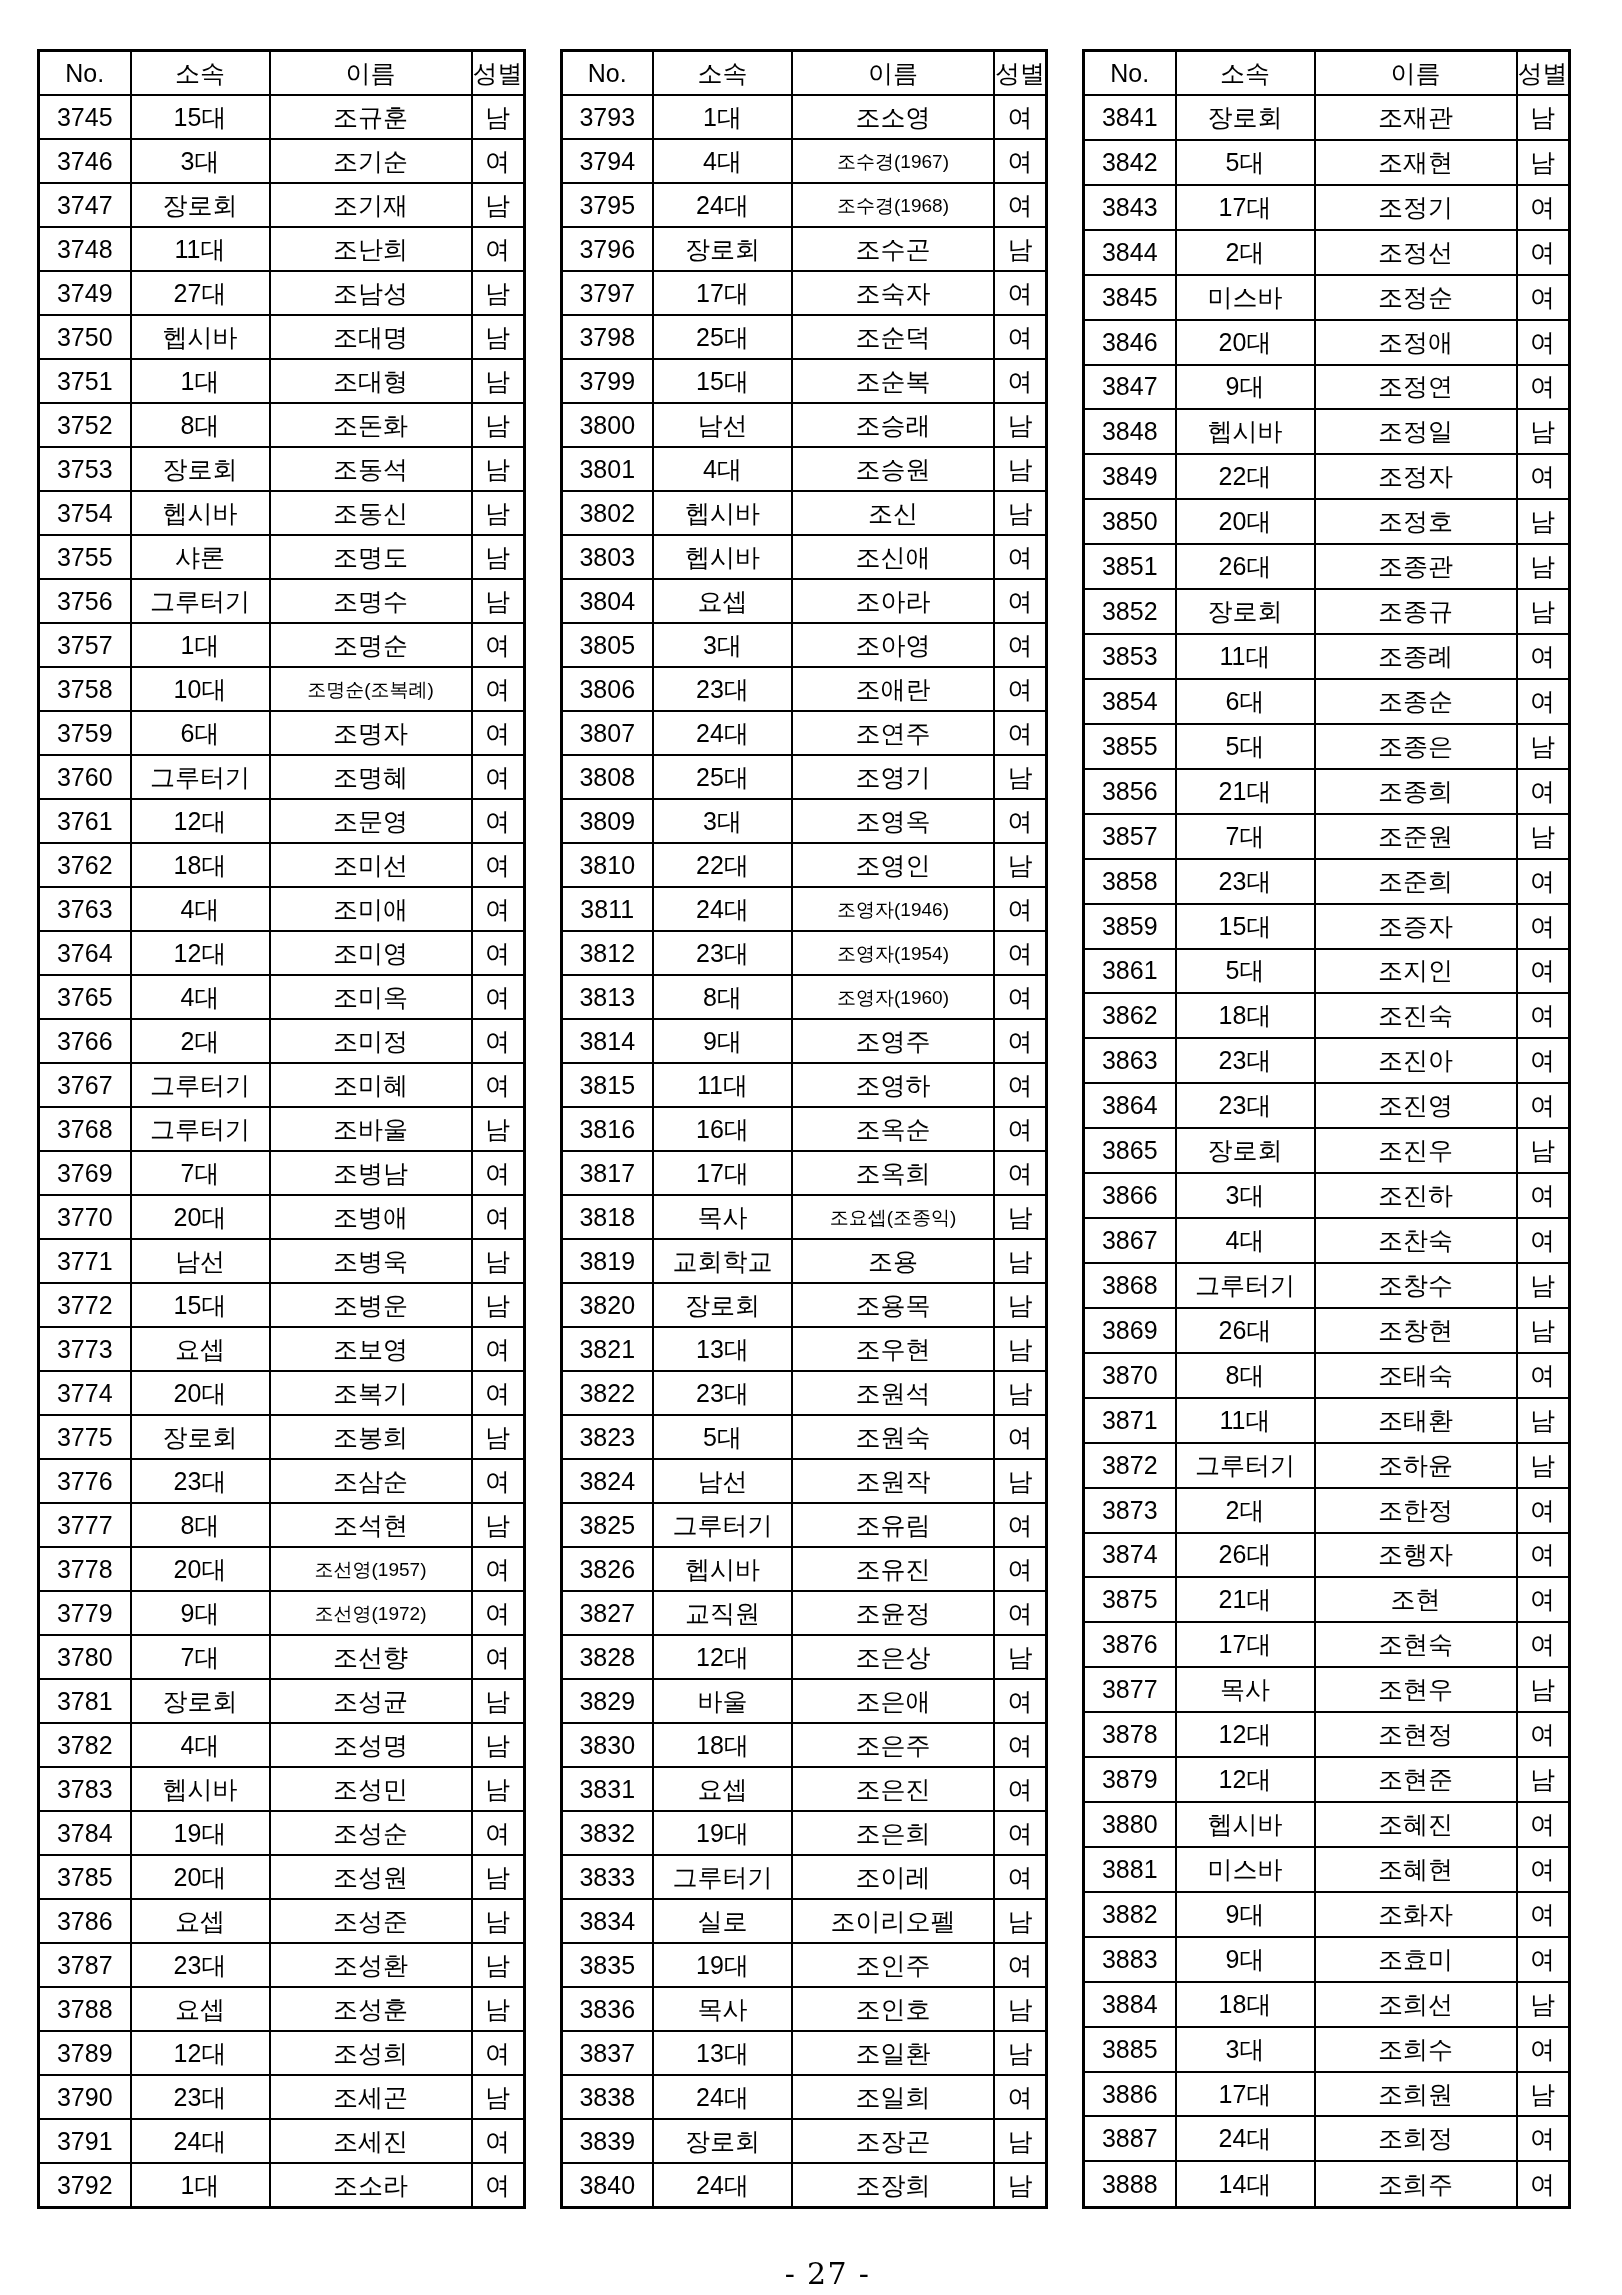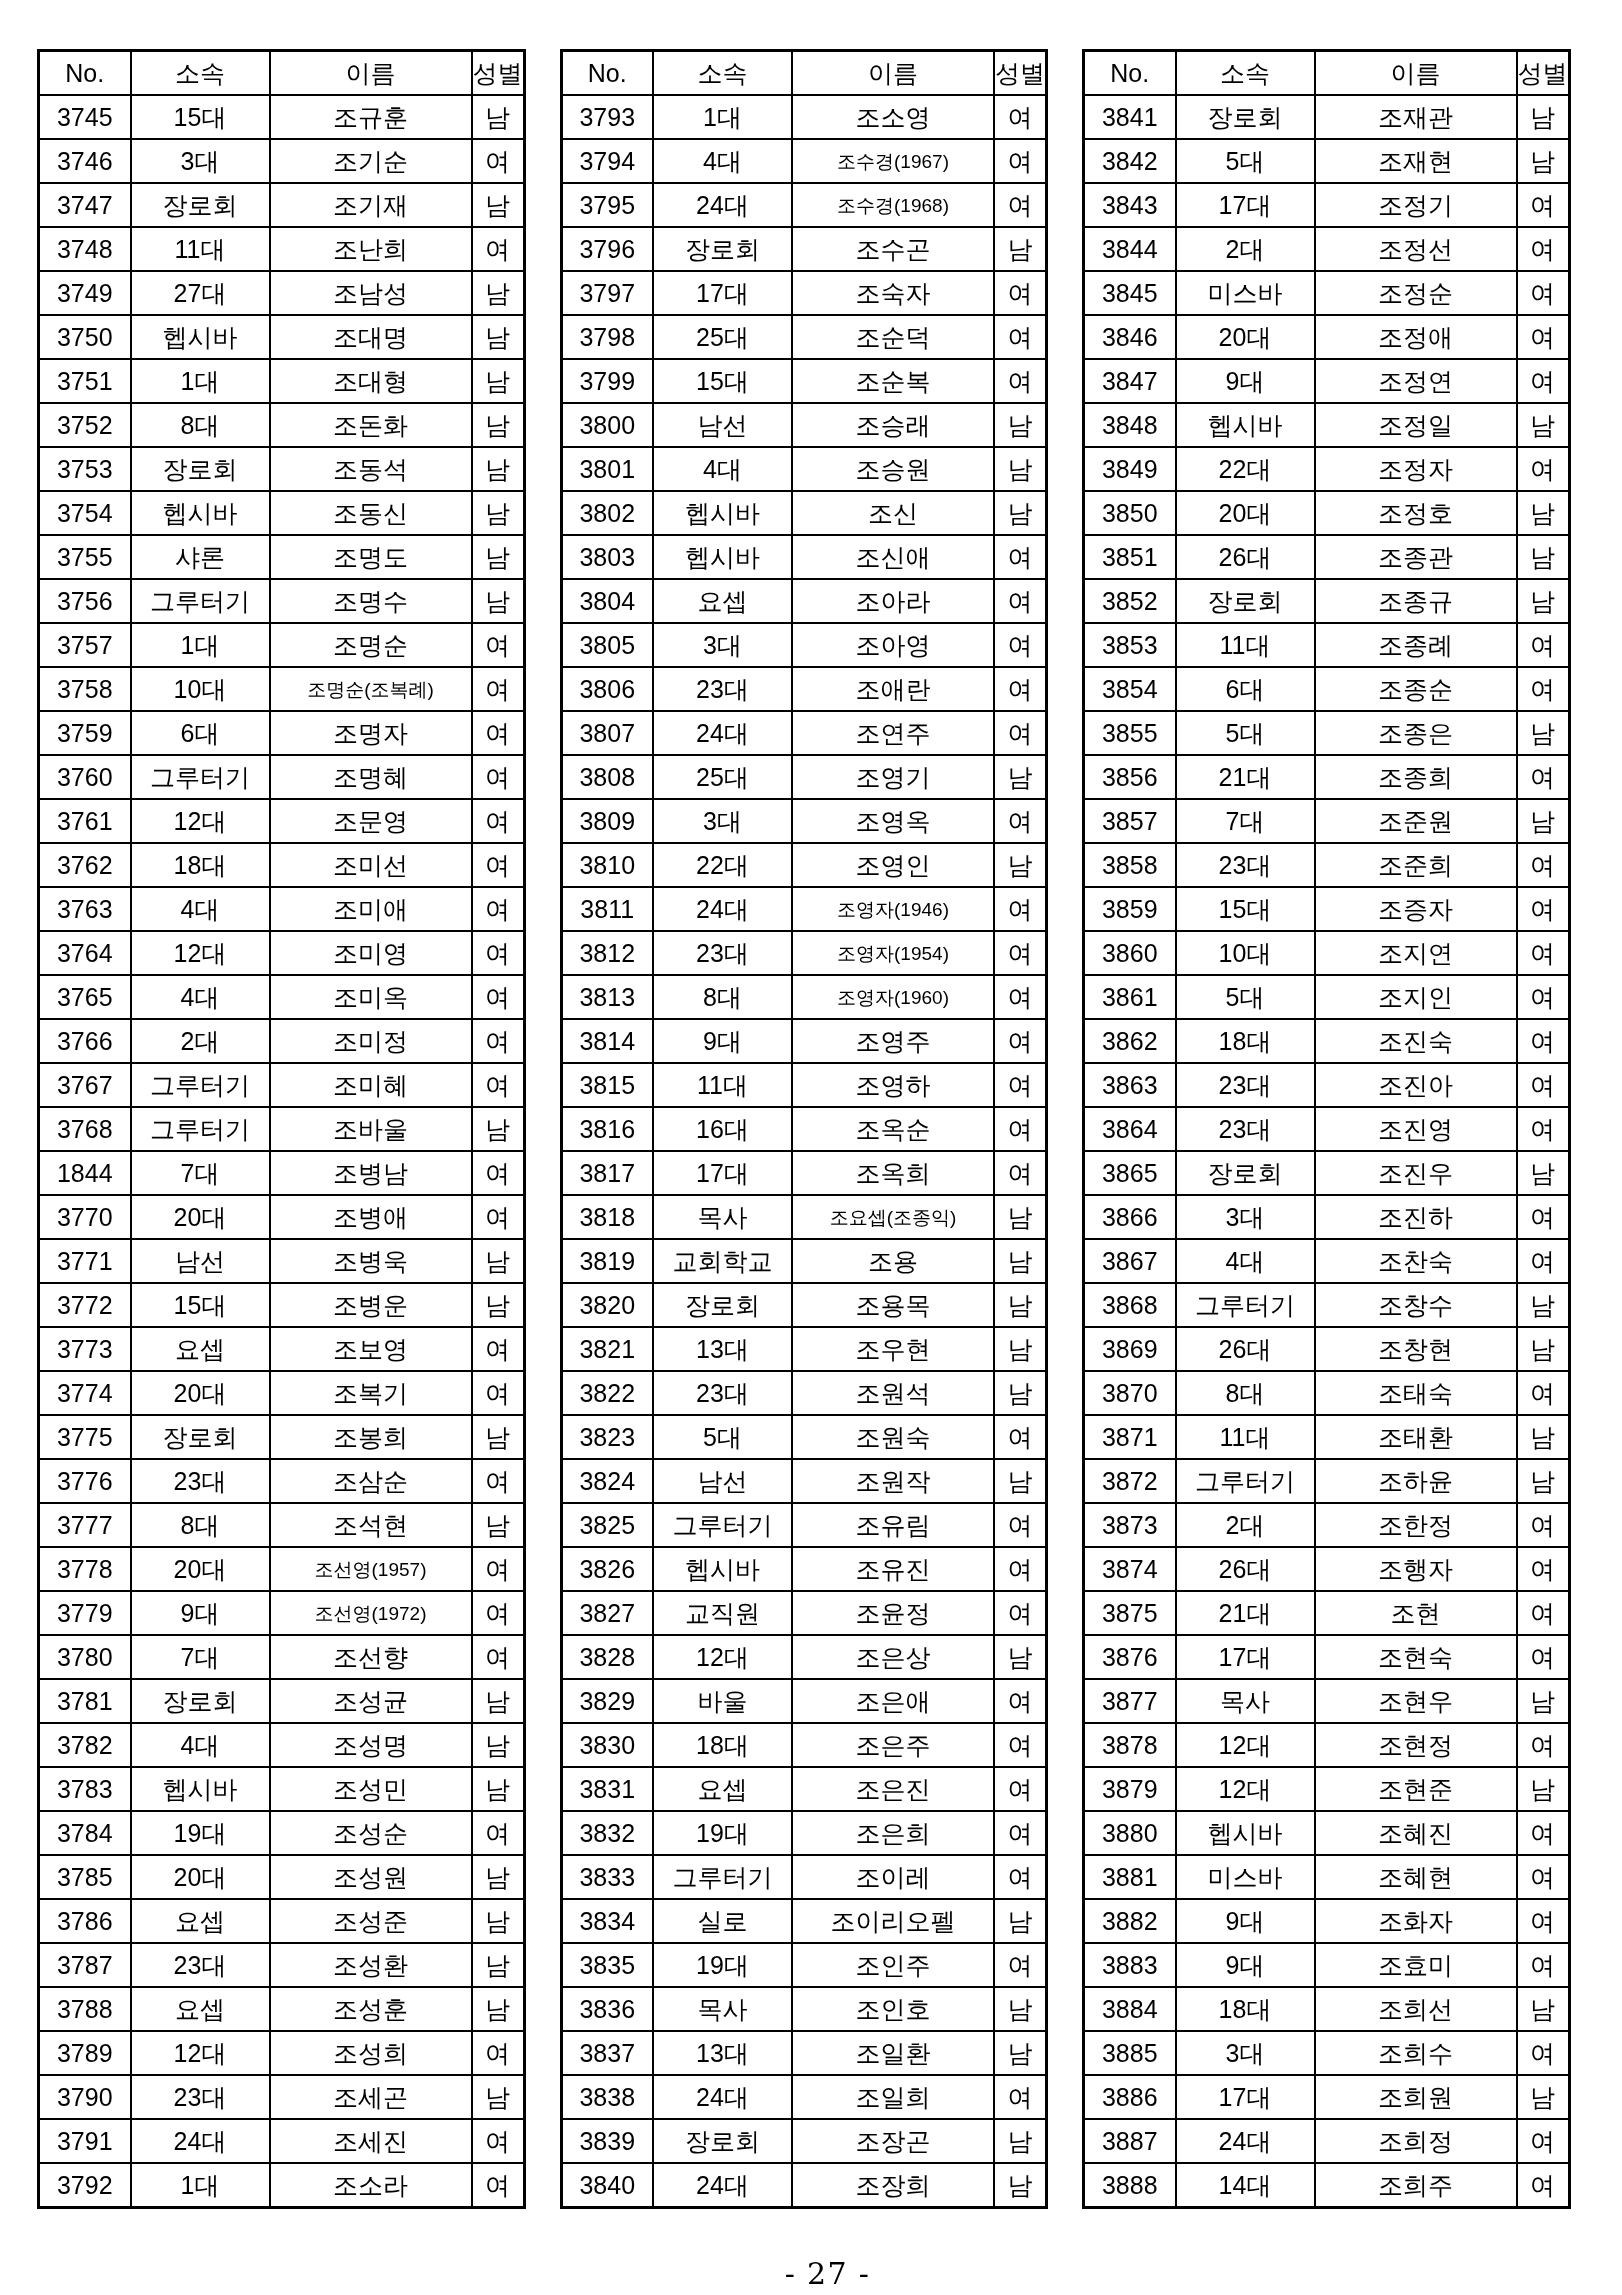--- a/index.html
+++ b/index.html
@@ -213,21 +213,21 @@
           <td>조미혜</td>
           <td>여</td>
         </tr>
         <tr>
           <td>3768</td>
           <td>그루터기</td>
           <td>조바울</td>
           <td>남</td>
         </tr>
         <tr>
-          <td>1844</td>
+          <td>3769</td>
           <td>7대</td>
           <td>조병남</td>
           <td>여</td>
         </tr>
         <tr>
           <td>3770</td>
           <td>20대</td>
           <td>조병애</td>
           <td>여</td>
         </tr>
@@ -795,26 +795,20 @@
           <td>조준희</td>
           <td>여</td>
         </tr>
         <tr>
           <td>3859</td>
           <td>15대</td>
           <td>조증자</td>
           <td>여</td>
         </tr>
         <tr>
-          <td>3860</td>
-          <td>10대</td>
-          <td>조지연</td>
-          <td>여</td>
-        </tr>
-        <tr>
           <td>3861</td>
           <td>5대</td>
           <td>조지인</td>
           <td>여</td>
         </tr>
         <tr>
           <td>3862</td>
           <td>18대</td>
           <td>조진숙</td>
           <td>여</td>

